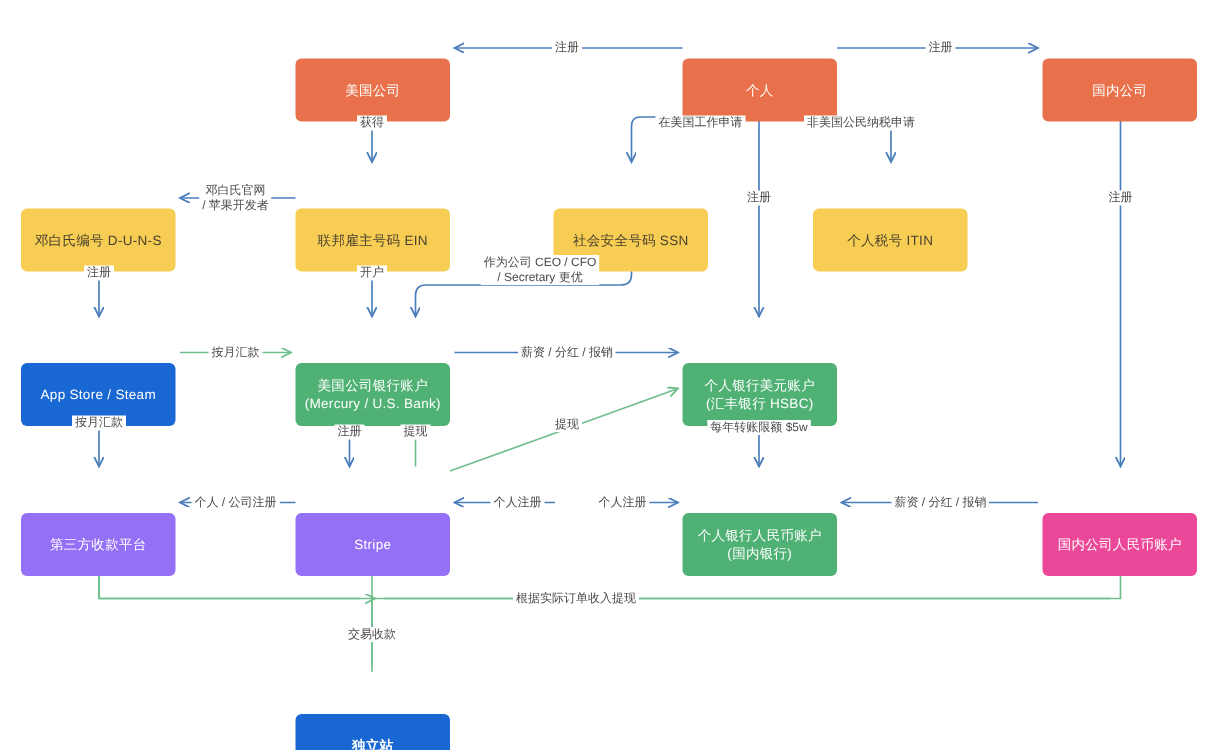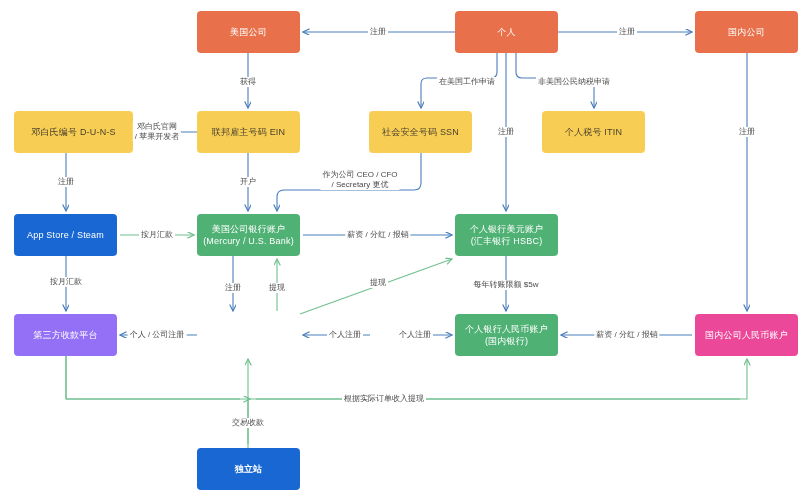--- a/index.html
+++ b/index.html
@@ -30,20 +30,21 @@
     display: flex;
     align-items: center;
     justify-content: center;
     text-align: center;
     color: #ffffff;
     font-size: 9px;
     line-height: 12px;
     letter-spacing: 0.2px;
     padding: 2px 4px;
     white-space: pre-line;
+    margin-top: 28px;
   }
   .edge-label {
     position: absolute;
     font-size: 8px;
     line-height: 10px;
     color: #4a4a4a;
     background: #ffffff;
     padding: 0 2px;
     text-align: center;
     white-space: pre-line;
@@ -174,32 +175,33 @@
       <path d="M66,399 L240,399"></path>
       <path d="M256,399 L740,399"></path>
       <path d="M248,399 L248,444"></path>
     </g>
   </svg>
 
   <div class="node" style="left:197px;top:11px;width:103px;height:42px;background:#E8714B;">美国公司</div>
   <div class="node" style="left:455px;top:11px;width:103px;height:42px;background:#E8714B;">个人</div>
   <div class="node" style="left:695px;top:11px;width:103px;height:42px;background:#E8714B;">国内公司</div>
 
-  <div class="node" style="left:14px;top:111px;width:119px;height:42px;background:#F7CE53;color:#4a4030;">邓白氏编号 D-U-N-S</div>
+  <div class="node" style="left:14px;top:111px;width:103px;height:42px;background:#F7CE53;color:#4a4030;">邓白氏编号 D-U-N-S</div>
   <div class="node" style="left:197px;top:111px;width:103px;height:42px;background:#F7CE53;color:#4a4030;">联邦雇主号码 EIN</div>
   <div class="node" style="left:369px;top:111px;width:103px;height:42px;background:#F7CE53;color:#4a4030;">社会安全号码 SSN</div>
   <div class="node" style="left:542px;top:111px;width:103px;height:42px;background:#F7CE53;color:#4a4030;">个人税号 ITIN</div>
 
   <div class="node" style="left:14px;top:214px;width:103px;height:42px;background:#1967D2;">App Store / Steam</div>
   <div class="node" style="left:197px;top:214px;width:103px;height:42px;background:#4FB174;">美国公司银行账户
 (Mercury / U.S. Bank)</div>
   <div class="node" style="left:455px;top:214px;width:103px;height:42px;background:#4FB174;">个人银行美元账户
 (汇丰银行 HSBC)</div>
 
   <div class="node" style="left:14px;top:314px;width:103px;height:42px;background:#9370F5;">第三方收款平台</div>
+  <div class="node" style="left:197px;top:314px;width:103px;height:42px;background:#9370F5;">Stripe</div>
   <div class="node" style="left:455px;top:314px;width:103px;height:42px;background:#4FB174;">个人银行人民币账户
 (国内银行)</div>
   <div class="node" style="left:695px;top:314px;width:103px;height:42px;background:#ec4899;">国内公司人民币账户</div>
 
   <div class="node" style="left:197px;top:448px;width:103px;height:42px;background:#1967D2;font-weight:bold;">独立站</div>
 
   <div class="edge-label" style="left:378px;top:32px;">注册</div>
   <div class="edge-label" style="left:627px;top:32px;">注册</div>
   <div class="edge-label" style="left:248px;top:82px;">获得</div>
   <div class="edge-label" style="left:467px;top:82px;">在美国工作申请</div>

